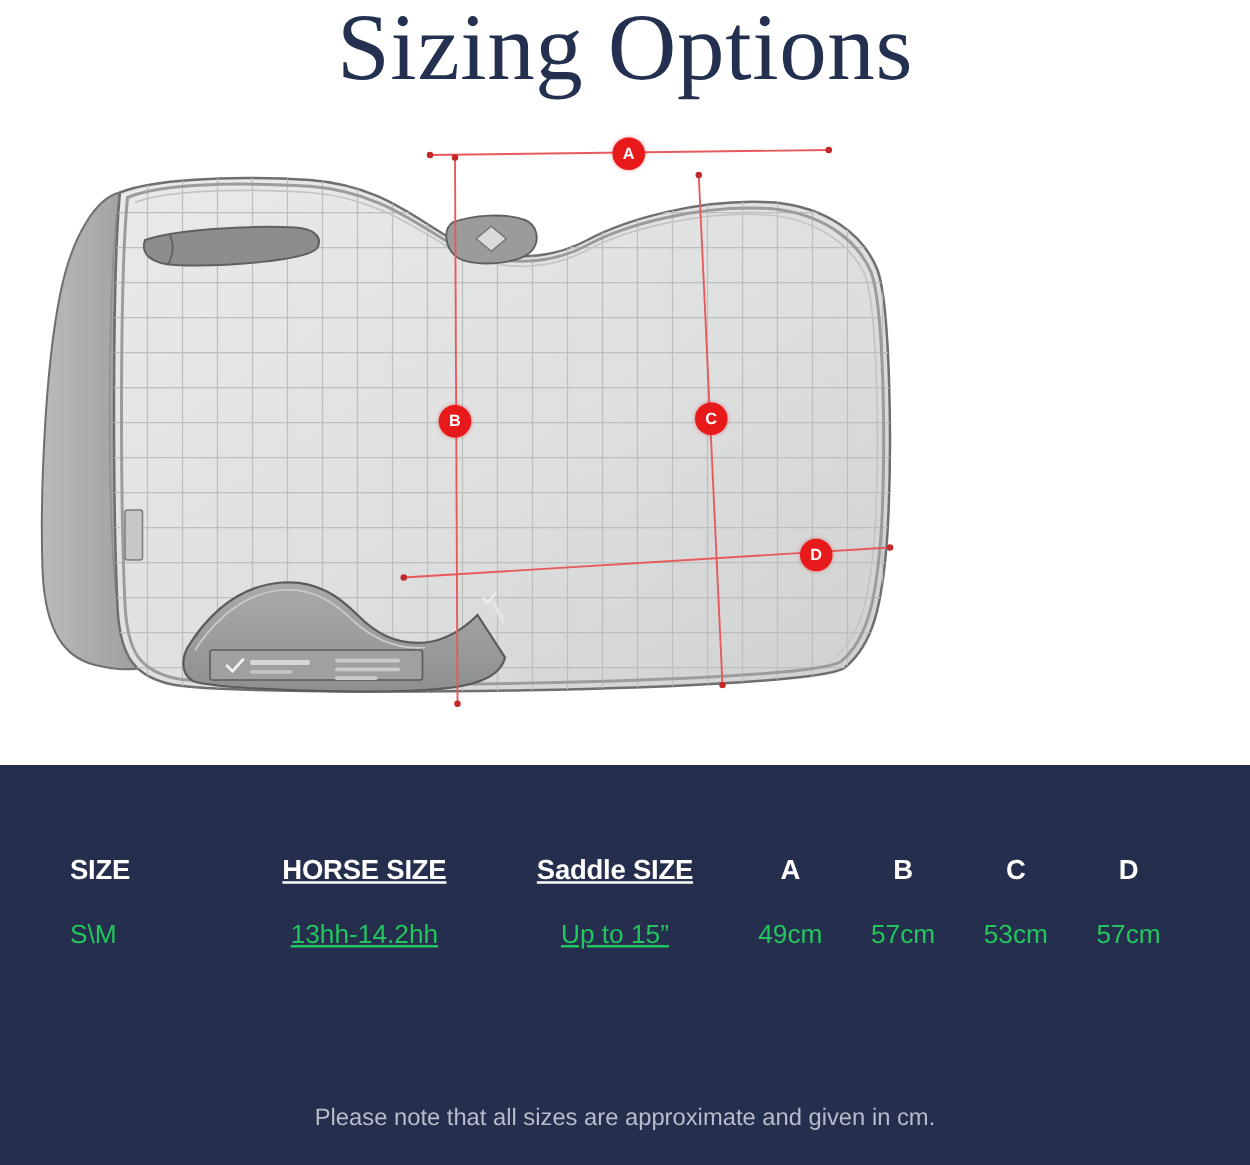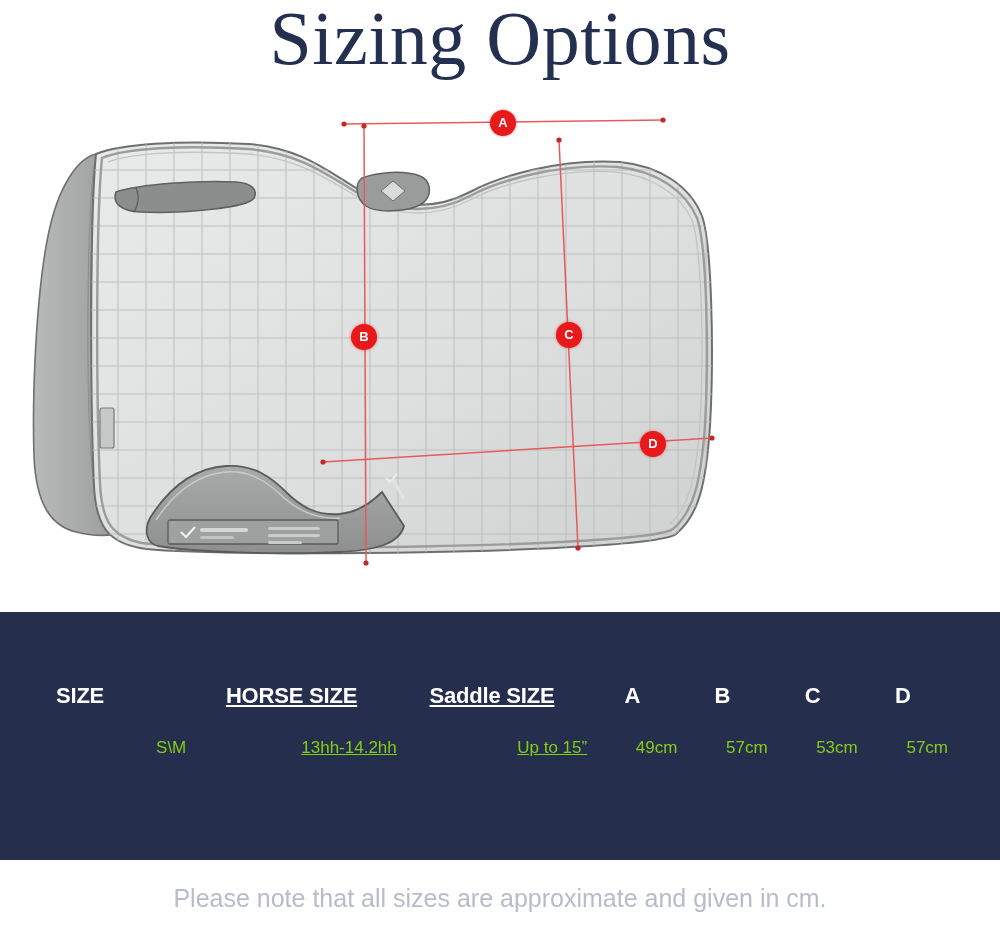--- a/index.html
+++ b/index.html
@@ -67,21 +67,21 @@
     font-family: "Liberation Sans", sans-serif;
     box-shadow: 0 0 3px rgba(232,25,27,0.55);
   }
 
   
   #table-band {
     position: absolute;
     left: 0;
     top: 612px;
     width: 1000px;
-    height: 248px;
+    height: 320px;
     background: #252e4c;
   }
   #size-table {
     position: absolute;
     left: 56px;
     top: 58px;
     width: 892px;
     border-collapse: collapse;
     table-layout: fixed;
   }
@@ -92,38 +92,37 @@
     vertical-align: middle;
     white-space: nowrap;
   }
   #size-table thead th {
     font-size: 22px;
     font-weight: bold;
     height: 52px;
     letter-spacing: -0.2px;
   }
   #size-table tbody td {
-    font-size: 17px;
+    font-size: 21px;
     font-weight: 400;
     height: 51px;
-    color: #84cc16;
-    text-align: right;
+    color: #22c55e;
   }
   .col-size    { width: 130px; text-align: left; }
   .col-horse   { width: 210px; text-align: center; text-decoration: underline; }
   .col-saddle  { width: 190px; text-align: center; text-decoration: underline; }
   .col-meas    { width: 90px;  text-align: center; }
 
   #table-note {
     position: absolute;
     left: 0;
     top: 272px;
     width: 1000px;
     text-align: center;
-    font-size: 25px;
+    font-size: 19px;
     color: #b7bcca;
     font-family: "Liberation Sans", sans-serif;
   }
 </style>
 </head>
 <body>
 
 <div id="page">
 
   <div id="title-area">

